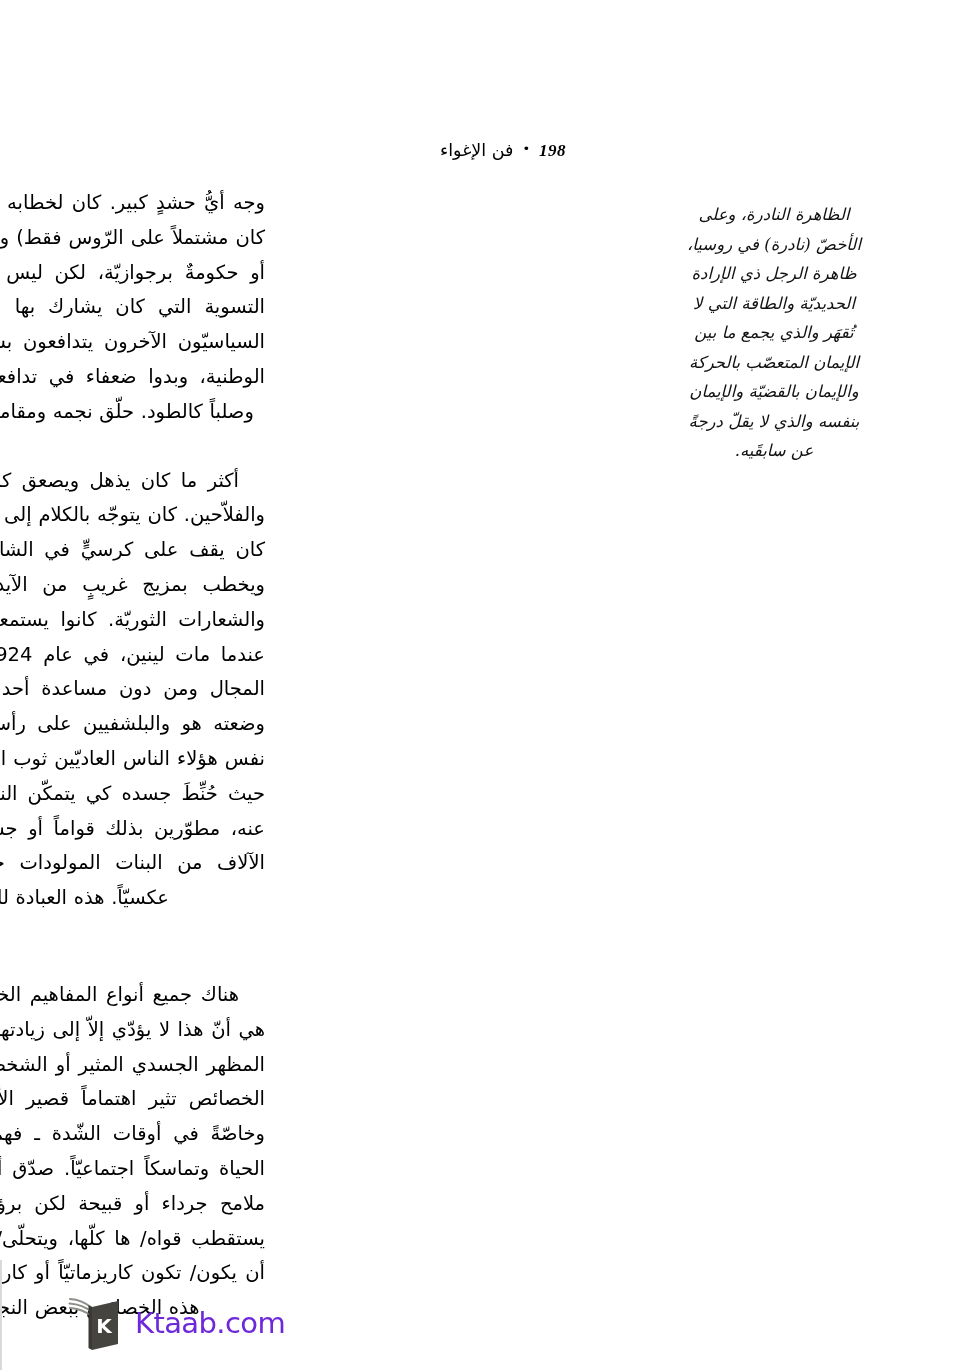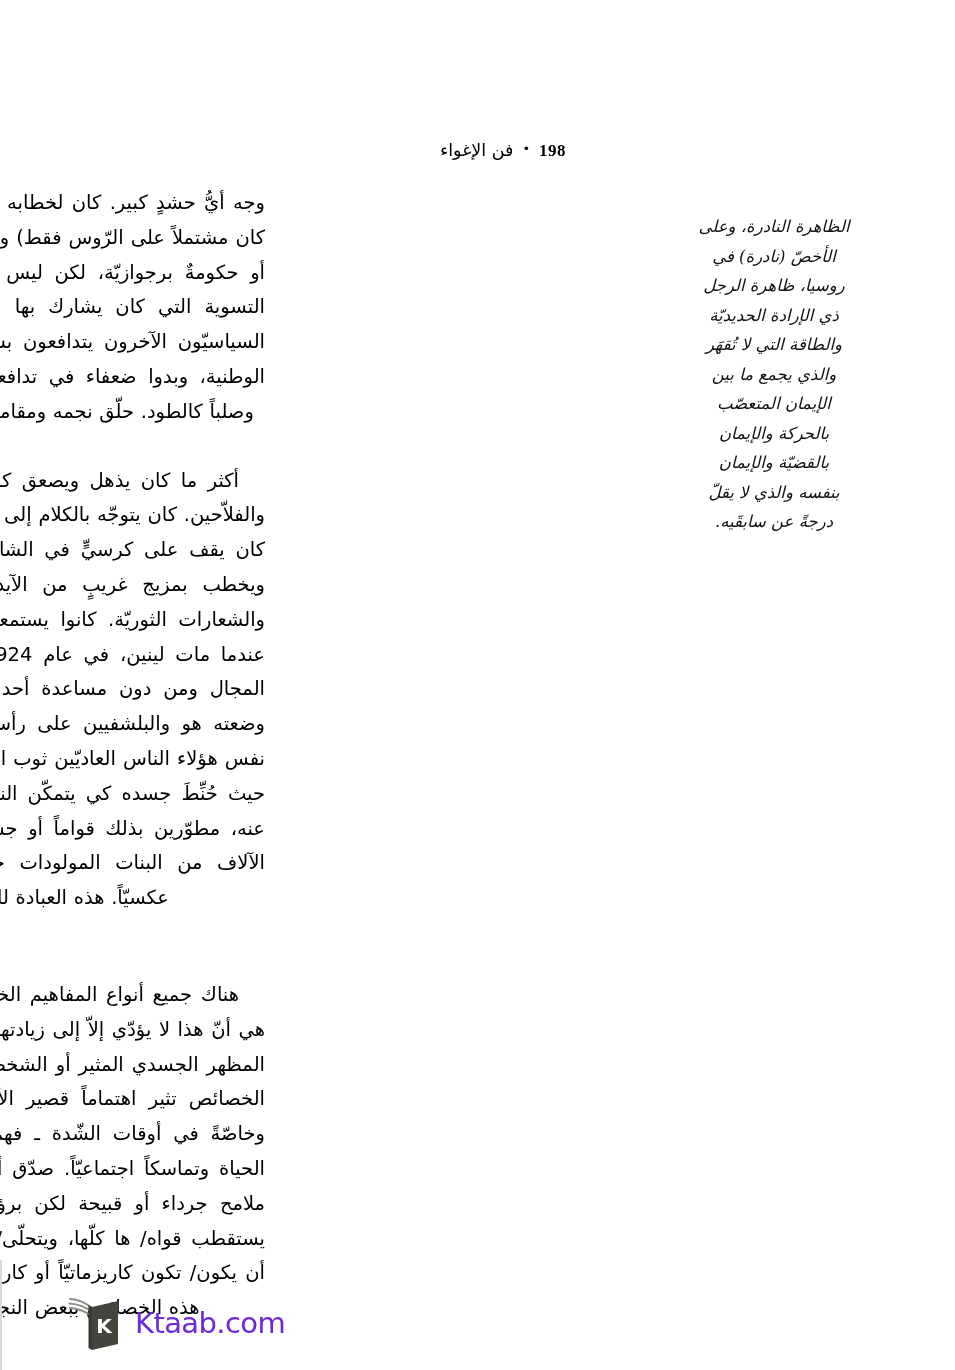--- a/index.html
+++ b/index.html
@@ -39,20 +39,21 @@
     display: flex;
     justify-content: flex-end;
     align-items: baseline;
     gap: 9px;
   }
   .running-head .rh-num {
     font-size: 17px;
     font-family: "Liberation Serif", serif;
     font-weight: 700;
     letter-spacing: .5px;
+    font-style: italic;
   }
   .running-head .rh-dot {
     font-size: 13px;
     line-height: 1;
     position: relative;
     top: -3px;
   }
   .running-head .rh-title {
     font-size: 17.5px;
   }
@@ -95,21 +96,21 @@
     direction: rtl;
     text-align: center;
   }
   .note {
     font-family: "DejaVu Serif", "Liberation Serif", serif;
     font-style: italic;
     font-size: 16.5px;
     line-height: 29.5px;
     text-align: center;
     color: #111111;
-    margin: 16px;
+    margin: 4px;
     letter-spacing: -0.2px;
   }
   .note-gap-sm { height: 26px; }
   .note-gap-lg { height: 44px; }
   .note.attrib {
     font-size: 16.5px;
     line-height: 29.5px;
   }
 
   

